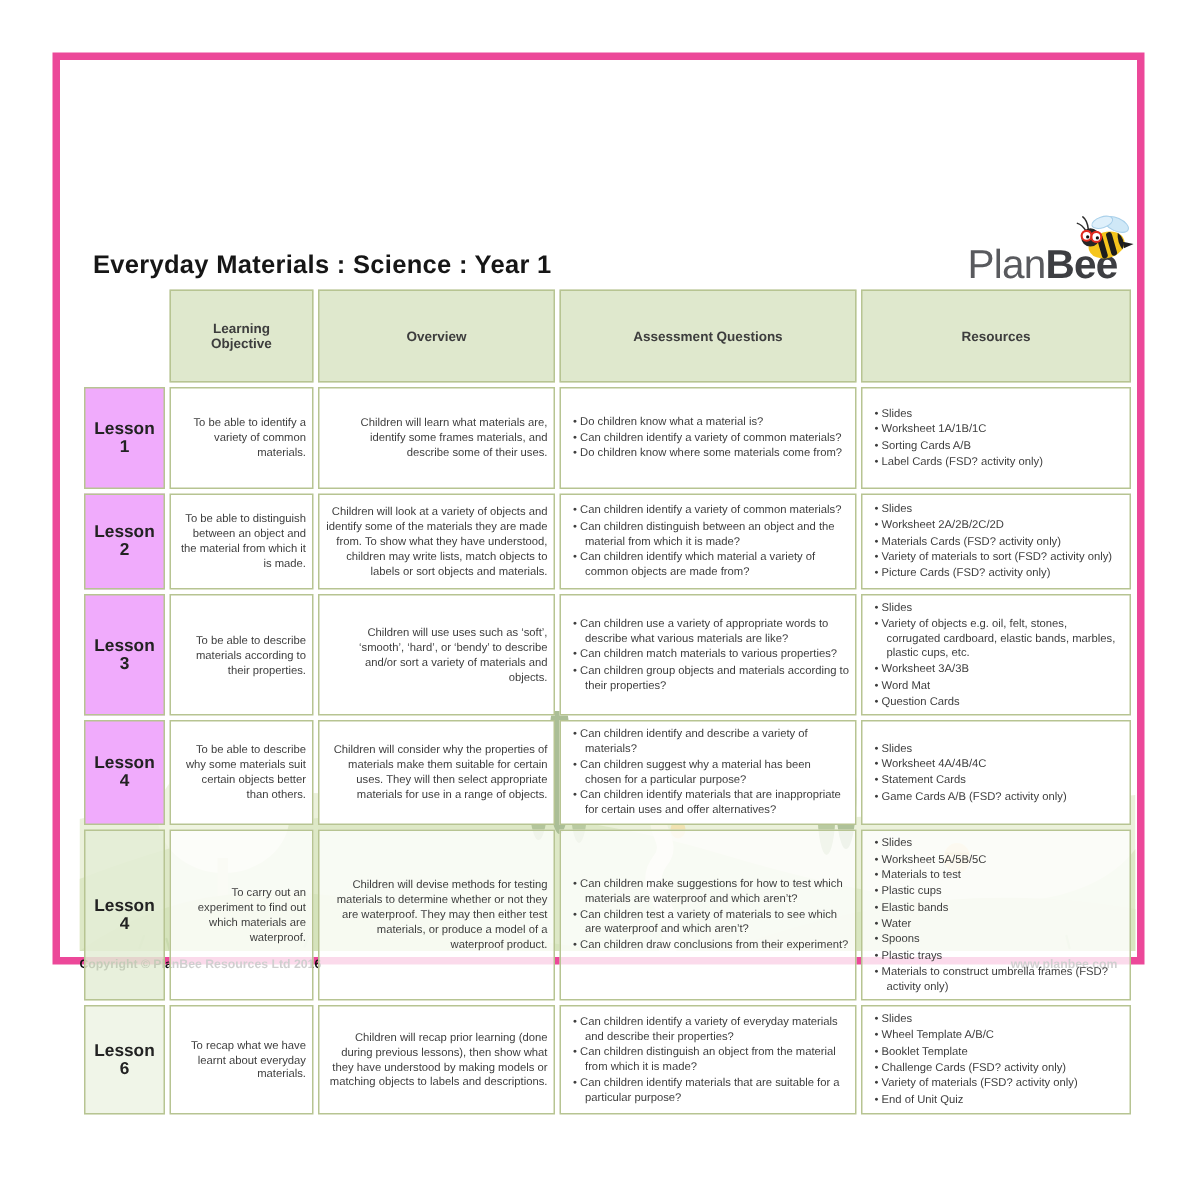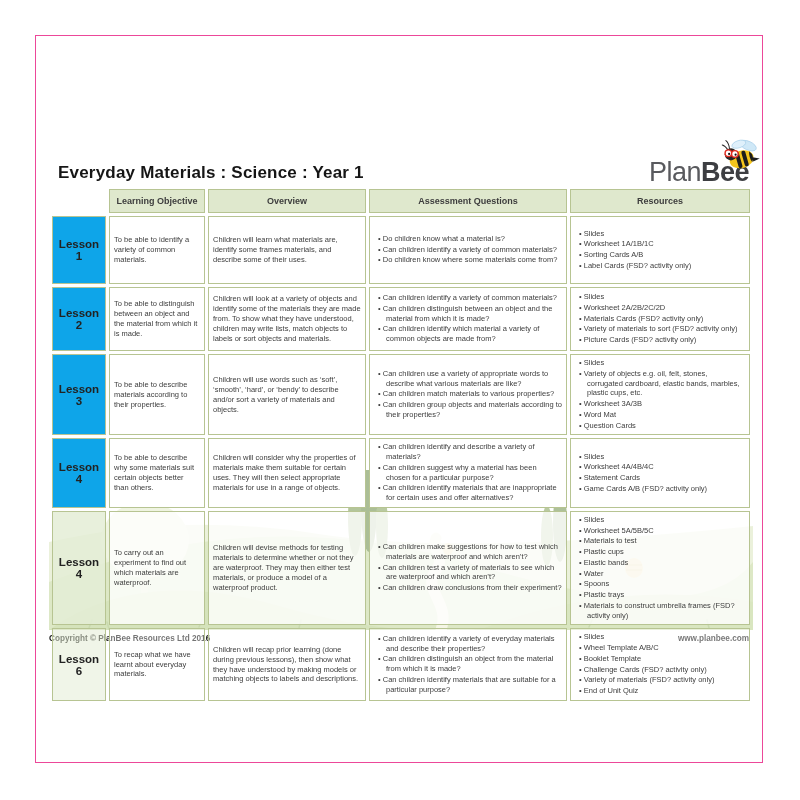--- a/index.html
+++ b/index.html
@@ -1,42 +1,42 @@
 <!DOCTYPE html>
 <html><head>
 <meta charset="utf-8">
 <style>
   html,body{margin:0;padding:0;background:#ffffff;width:800px;height:800px;
     font-family:"Liberation Sans", sans-serif;}
   .canvas{position:relative;width:800px;height:800px;background:#fff;overflow:hidden;}
-  .page{position:absolute;left:35px;top:35px;width:728px;height:728px;
-    background:#fff;border:1px solid #ec4899;box-sizing:border-box;}
+  .page{position:absolute;left:35px;top:35px;width:728px;height:608px;
+    background:#fff;border:5px solid #ec4899;box-sizing:border-box;}
 
   
   .masthead{position:absolute;left:13px;right:10px;top:95px;height:55px;
     display:flex;justify-content:space-between;align-items:flex-end;}
   .doc-title{font-size:17px;font-weight:bold;color:#161616;letter-spacing:.2px;margin:0 0 3px 9px;}
   .logo{position:relative;margin-right:3px;line-height:1;}
   .logo-text{font-size:27px;color:#595a5e;letter-spacing:-0.5px;}
   .logo-text .bee-part{font-weight:bold;color:#3d3e42;}
   .logo-bee{position:absolute;right:-14px;top:-22px;width:44px;height:36px;}
 
   
   .table-wrap{position:absolute;left:13px;top:150px;width:704px;height:444px;}
   .landscape{position:absolute;left:0;bottom:0;width:704px;height:160px;opacity:.62;z-index:0;}
   table.plan{position:relative;z-index:1;border-collapse:separate;border-spacing:3px;
     width:704px;table-layout:fixed;}
   col.c-lesson{width:54px;} col.c-obj{width:96px;} col.c-ovw{width:158px;}
   col.c-qst{width:198px;} col.c-res{width:180px;}
   td,th{border:1px solid #b7c492;vertical-align:middle;box-sizing:border-box;
     color:#3d3d3d;background:#fff;padding:3px 4px;}
-  th{background:#dfe8cd;font-size:9px;font-weight:bold;text-align:center;height:20px;padding:6px;}
+  th{background:#dfe8cd;font-size:9px;font-weight:bold;text-align:center;height:20px;padding:20px;}
   td.corner{border:none;background:transparent;}
-  td.lesson{background:#0ea5e9;font-size:11.5px;font-weight:bold;text-align:center;color:#222;}
-  td.obj,td.ovw{font-size:7.5px;line-height:1.32;text-align:left;}
+  td.lesson{background:#f0abfc;font-size:11.5px;font-weight:bold;text-align:center;color:#222;}
+  td.obj,td.ovw{font-size:7.5px;line-height:1.32;text-align:right;}
   td.qst,td.res{font-size:7.5px;line-height:1.3;vertical-align:middle;}
   td.res{vertical-align:middle;}
   ul.bul{margin:0;padding:0 0 0 4px;list-style:none;}
   ul.bul li{padding-left:8px;text-indent:-8px;margin:0 0 1px 0;}
   ul.bul li::before{content:"•\00a0";}
   tr.rh1 td{height:68px;} tr.rh2 td{height:64px;} tr.rh3 td{height:64px;}
   tr.rh4 td{height:64px;} tr.rh5 td{height:78px;} tr.rh6 td{height:62px;}
   
   tr.rh5 td{background:rgba(255,255,255,.80);}
   tr.rh5 td.lesson{background:rgba(228,237,214,.85);}
@@ -157,21 +157,21 @@
                   <li>Materials Cards (FSD? activity only)</li>
                   <li>Variety of materials to sort (FSD? activity only)</li>
                   <li>Picture Cards (FSD? activity only)</li>
                 </ul>
               </td>
         </tr>
 
         <tr class="rh3">
           <td class="lesson">Lesson 3</td>
           <td class="obj">To be able to describe materials according to their properties.</td>
-          <td class="ovw">Children will use words such as ‘soft’, ‘smooth’, ‘hard’, or ‘bendy’ to describe and/or sort a variety of materials and objects.</td>
+          <td class="ovw">Children will use uses such as ‘soft’, ‘smooth’, ‘hard’, or ‘bendy’ to describe and/or sort a variety of materials and objects.</td>
           <td class="qst">
                 <ul class="bul">
                   <li>Can children use a variety of appropriate words to describe what various materials are like?</li>
                   <li>Can children match materials to various properties?</li>
                   <li>Can children group objects and materials according to their properties?</li>
                 </ul>
               </td>
           <td class="res">
                 <ul class="bul">
                   <li>Slides</li>

